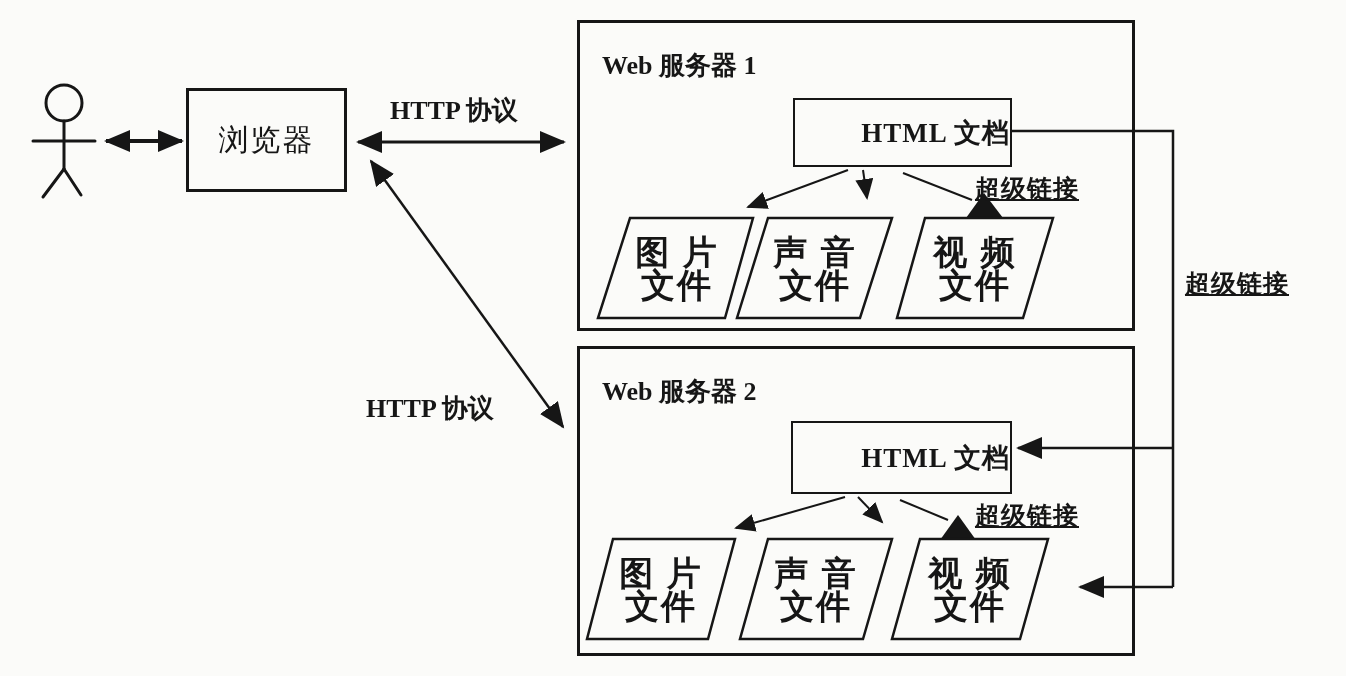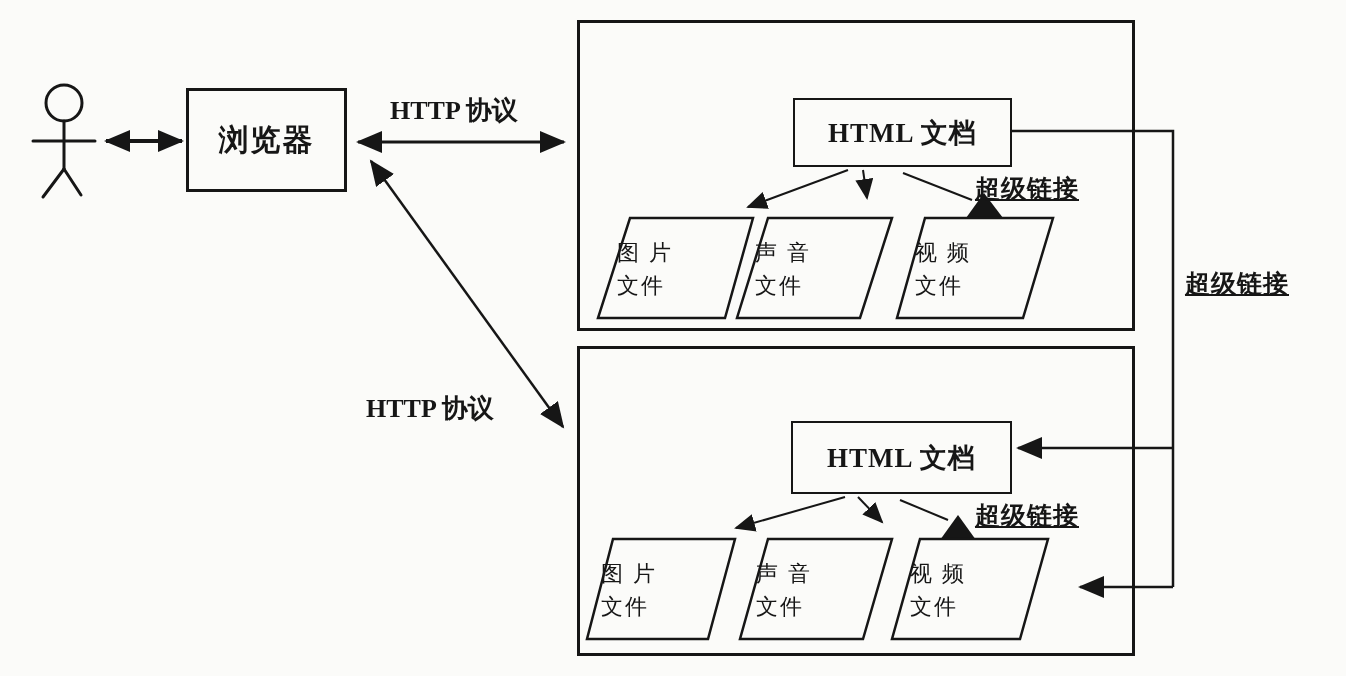--- a/index.html
+++ b/index.html
@@ -14,32 +14,32 @@
   }
   .layer{position:absolute;left:0;top:0;width:1346px;height:676px;}
   svg{display:block;}
   .box{
     position:absolute;
     box-sizing:border-box;
     border:3px solid #161616;
     display:flex;align-items:center;justify-content:center;
     background:transparent;
   }
-  .thin{border-width:2px;}
+  .thin{border-width:2px;justify-content:flex-end;}
   .label{position:absolute;white-space:nowrap;font-weight:600;}
   .serif{font-family:"Liberation Serif","DejaVu Serif",serif;}
   .center{text-align:left;}
-  .browser-text{font-size:30px;font-weight:700;letter-spacing:2px;text-align:center;}
+  .browser-text{font-size:30px;font-weight:400;letter-spacing:2px;text-align:center;}
   .doc-text{font-size:27px;font-weight:600;letter-spacing:1px;}
   .title-text{font-size:26px;}
   .proto-text{font-size:26px;}
   .hyper-text{font-size:25px;letter-spacing:1px;text-decoration:underline;}
   .para-label{
-    position:absolute;width:120px;
-    font-size:22px;font-weight:400;line-height:33px;letter-spacing:2px;
+    position:absolute;width:120px;text-align:center;
+    font-size:34px;font-weight:700;line-height:33px;letter-spacing:2px;
   }
   .para-label span{display:block;}
 </style>
 </head>
 <body>
 
 <div class="page">
 
   <svg class="layer" width="1346" height="676" viewBox="0 0 1346 676">
     <defs>
@@ -110,21 +110,23 @@
   <div class="box" style="left:577px;top:346px;width:558px;height:310px;"></div>
 
   <div class="box thin" style="left:793px;top:98px;width:219px;height:69px;">
     <span class="doc-text serif">HTML 文档</span>
   </div>
 
   <div class="box thin" style="left:791px;top:421px;width:221px;height:73px;">
     <span class="doc-text serif">HTML 文档</span>
   </div>
 
+  <div class="label serif title-text" style="left:602px;top:48px;">Web 服务器 1</div>
 
+  <div class="label serif title-text" style="left:602px;top:374px;">Web 服务器 2</div>
 
   <div class="label serif proto-text center" style="left:390px;top:93px;width:150px;">HTTP 协议</div>
 
   <div class="label serif proto-text center" style="left:366px;top:391px;width:150px;">HTTP 协议</div>
 
   <div class="label hyper-text" style="left:975px;top:172px;">超级链接</div>
 
   <div class="label hyper-text" style="left:1185px;top:267px;">超级链接</div>
 
   <div class="label hyper-text" style="left:975px;top:499px;">超级链接</div>

